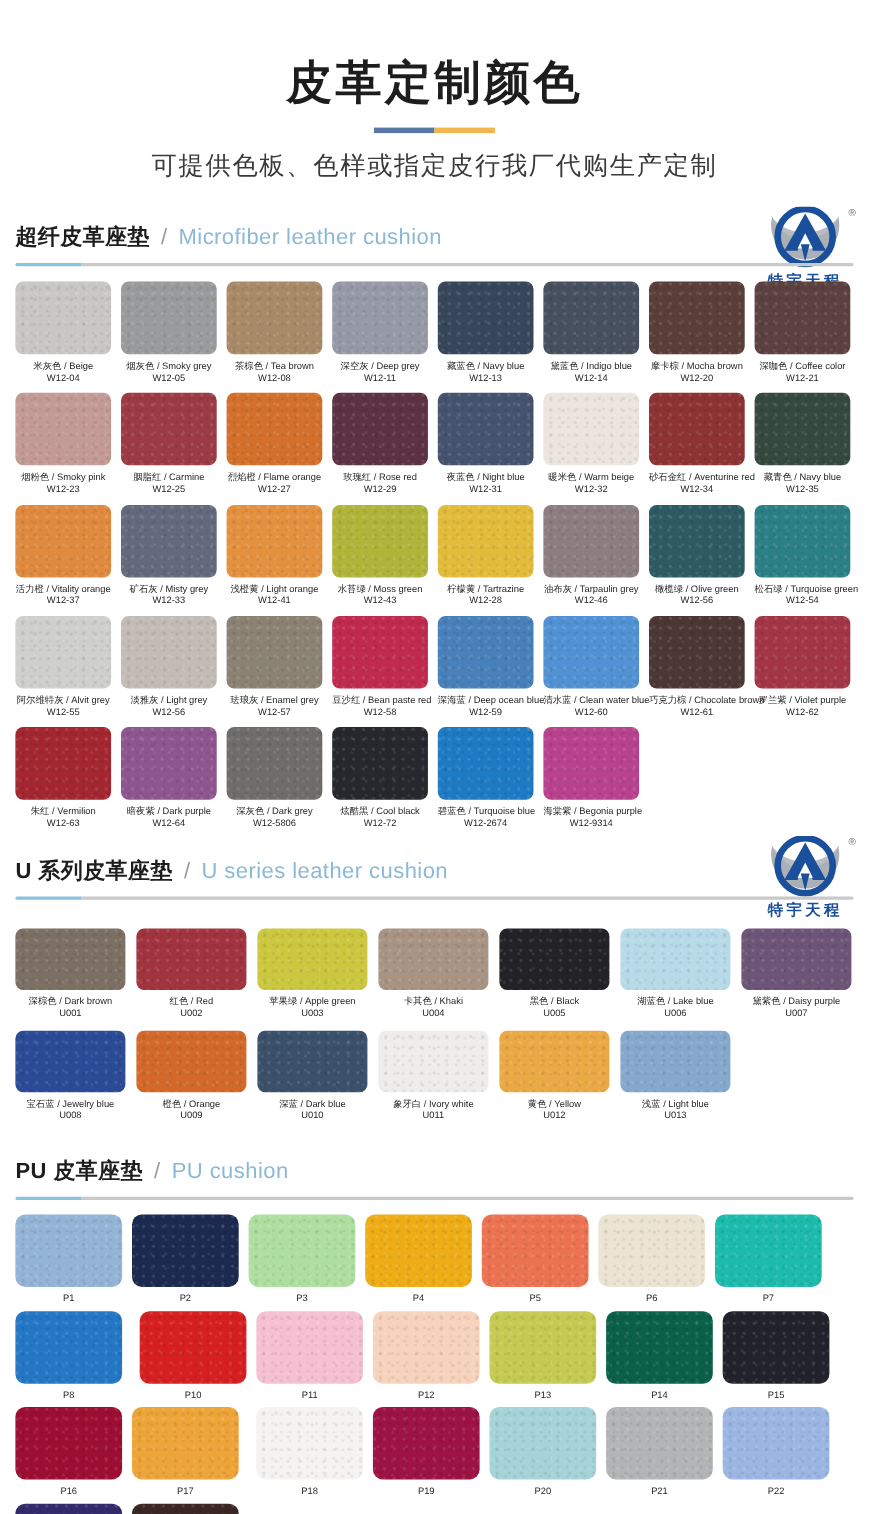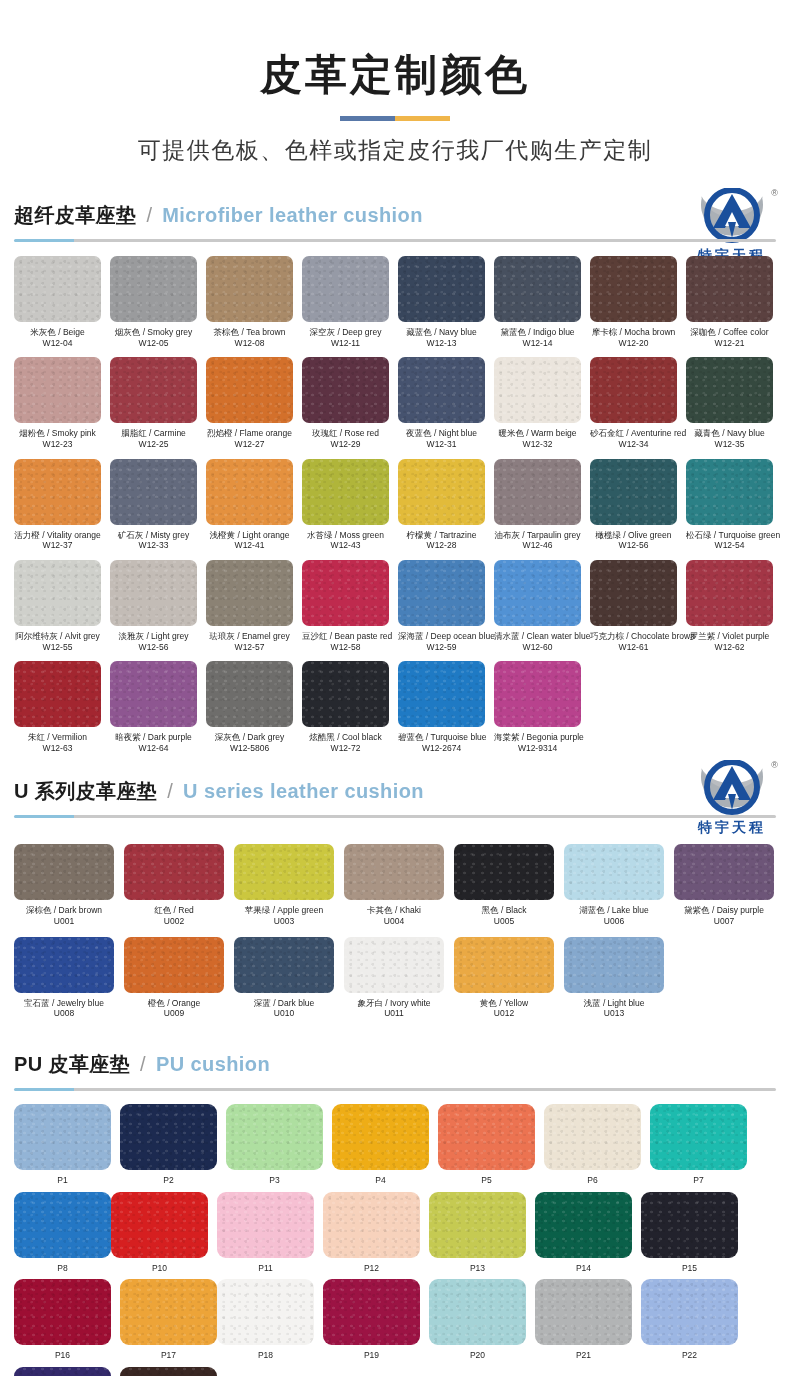--- a/index.html
+++ b/index.html
@@ -34,21 +34,21 @@
   .section { position: relative; }
   .sec-head { padding: 0 14px; position: relative; }
   .sec-title {
     font-size: 20px;
     font-weight: 700;
     letter-spacing: .4px;
     white-space: nowrap;
   }
   .sec-title .cn { color: #1d1d1d; }
   .sec-title .sep { color: #9a9a9a; font-weight: 400; margin: 0 4px; }
-  .sec-title .en { color: #8bb8d6; font-weight: 700; }
+  .sec-title .en { color: #8bb8d6; font-weight: 400; }
   .sec-underline {
     margin-top: 10px;
     height: 3px;
     background: linear-gradient(to right, #8cc2dd 0 60px, #c9c9c9 60px 100%);
     border-radius: 2px;
   }
 
   
   .logo { position: absolute; width: 96px; text-align: center; }
   .logo .mark { position: relative; width: 74px; height: 58px; margin: 0 auto; }
@@ -94,21 +94,21 @@
   .grid-w .chip { height: 66px; }
 
   
   .grid-u .cell { width: 100px; margin-right: 10px; margin-bottom: 10px; }
   .grid-u .cell:nth-child(7n) { margin-right: 0; }
   .grid-u .chip { height: 56px; }
   .grid-u .cap .l1, .grid-u .cap .l2 { font-size: 8.5px; }
 
   
   .grid-p .cell { width: 97px; margin-right: 9px; margin-bottom: 6px; }
-  .grid-p .cell:nth-child(8n) { margin-right: 0; }
+  .grid-p .cell:nth-child(8n) { margin-right: 16px; }
   .grid-p .chip { height: 66px; border-radius: 9px; }
 
   .sec-1 { margin-top: 36px; }
   .sec-1 .grid { margin-top: 14px; }
   .sec-1 .logo { right: 10px; top: -14px; }
   .sec-2 { margin-top: 16px; }
   .sec-2 .grid { margin-top: 26px; }
   .sec-2 .logo { right: 10px; top: -18px; }
   .sec-3 { margin-top: 22px; }
   .sec-3 .grid { margin-top: 13px; }

